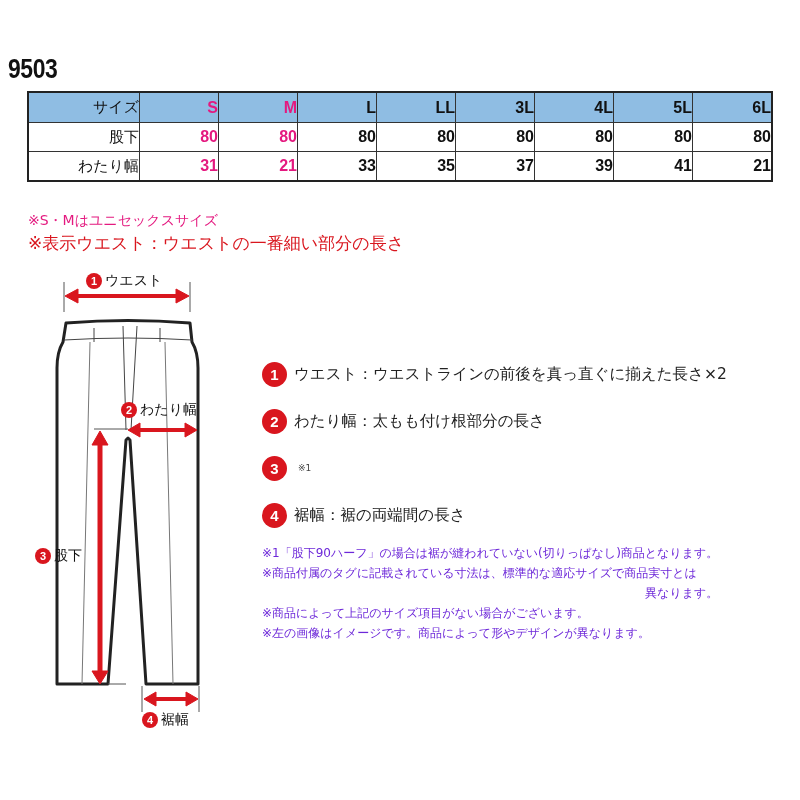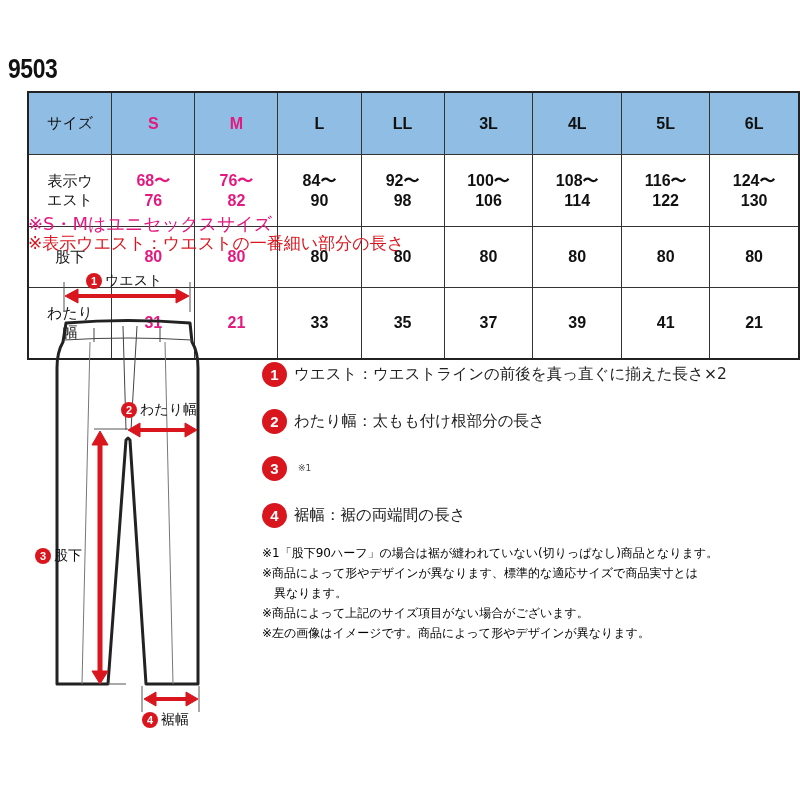--- a/index.html
+++ b/index.html
@@ -10,78 +10,67 @@
   .model {
     position: absolute; left: 8px; top: 54px; font-family: "Liberation Sans", sans-serif;
     font-weight: bold; font-size: 27px; letter-spacing: -0.5px; transform: scaleX(0.85); transform-origin: left top;
     color: #111;
   }
   table.sizes {
     position: absolute; left: 27px; top: 91px; border-collapse: collapse;
     border: 2px solid #222;
   }
   table.sizes td {
-    border: 1px solid #333; height: 28px; text-align: center; padding: 16px;
+    border: 1px solid #333; height: 28px; text-align: right; padding: 0;
     font-family: "Liberation Sans", sans-serif; font-size: 16px; font-weight: bold; color: #111;
   }
   table.sizes tr.head td { background: #8fbde3; height: 29px; }
   table.sizes td.rowlabel { font-family: "DejaVu Sans", sans-serif; font-weight: normal; font-size: 15px; width: 110px; }
   table.sizes td.pink { color: #e4197f; }
   table.sizes td.c { width: 78px; }
-  .note { position: absolute; left: 28px; font-size: 18px; }
+  .note { position: absolute; left: 28px; font-size: 14px; }
   .note1 { top: 212px; color: #e4197f; }
   .note2 { top: 232px; color: #d9161e; font-size: 17px; }
 
   .diagram { position: absolute; left: 0; top: 260px; width: 260px; height: 480px; }
   .lbl { position: absolute; font-size: 14px; color: #111; display: flex; align-items: center; gap: 3px; }
   .badge-sm {
     width: 16px; height: 16px; border-radius: 50%; background: #d9161e; color: #fff;
     font-family: "Liberation Sans", sans-serif; font-weight: bold; font-size: 11px;
     display: inline-flex; align-items: center; justify-content: center;
   }
 
   .legend { position: absolute; left: 262px; top: 362px; }
   .legend-item { display: flex; align-items: center; height: 24px; margin-bottom: 23px; font-size: 15.5px; color: #222; }
   .badge {
     width: 25px; height: 25px; border-radius: 50%; background: #d9161e; color: #fff;
     font-family: "Liberation Sans", sans-serif; font-weight: bold; font-size: 15px;
     display: inline-flex; align-items: center; justify-content: center; margin-right: 7px; flex: none;
   }
   .sup { font-size: 9px; margin-left: 4px; color: #444; }
-  .footnotes { position: absolute; left: 262px; top: 543px; font-size: 12px; color: #000000; line-height: 20px; }
-  .footnotes .indent { padding-left: 12px; }
+  .footnotes { position: absolute; left: 262px; top: 543px; font-size: 12px; color: #6d28d9; line-height: 20px; }
+  .footnotes .indent { padding-left: 12px; text-align: right; }
 </style>
 </head>
 <body>
 
 <div class="model">9503</div>
 
 <table class="sizes">
   <tbody>
       <tr class="head">
     <td class="rowlabel">サイズ</td>
     <td class="c pink">S</td>
     <td class="c pink">M</td>
     <td class="c">L</td>
     <td class="c">LL</td>
     <td class="c">3L</td>
     <td class="c">4L</td>
     <td class="c">5L</td>
     <td class="c">6L</td>
-  </tr>
-  <tr>
-    <td class="rowlabel">表示ウエスト</td>
-    <td class="pink">68〜76</td>
-    <td class="pink">76〜82</td>
-    <td>84〜90</td>
-    <td>92〜98</td>
-    <td>100〜106</td>
-    <td>108〜114</td>
-    <td>116〜122</td>
-    <td>124〜130</td>
   </tr>
   <tr>
     <td class="rowlabel">股下</td>
     <td class="pink">80</td>
     <td class="pink">80</td>
     <td>80</td>
     <td>80</td>
     <td>80</td>
     <td>80</td>
     <td>80</td>
@@ -174,17 +163,17 @@
     <span class="sup">※1</span>
   </div>
   <div class="legend-item">
     <span class="badge">4</span>
     <span>裾幅：裾の両端間の長さ</span>
   </div>
 </div>
 
 <div class="footnotes">
   <div>※1「股下90ハーフ」の場合は裾が縫われていない(切りっぱなし)商品となります。</div>
-  <div>※商品によって形やデザインが異なります、標準的な適応サイズで商品実寸とは</div>
+  <div>※商品付属のタグに記載されている寸法は、標準的な適応サイズで商品実寸とは</div>
   <div class="indent">異なります。</div>
   <div>※商品によって上記のサイズ項目がない場合がございます。</div>
   <div>※左の画像はイメージです。商品によって形やデザインが異なります。</div>
 </div>
 
 </body></html>

